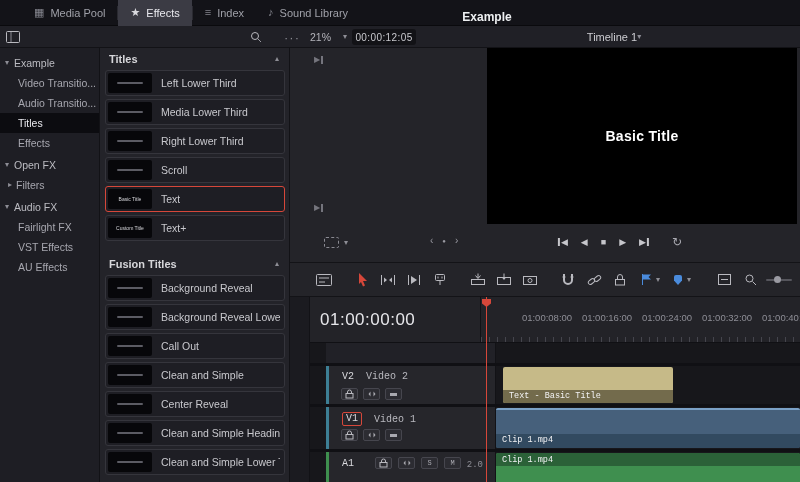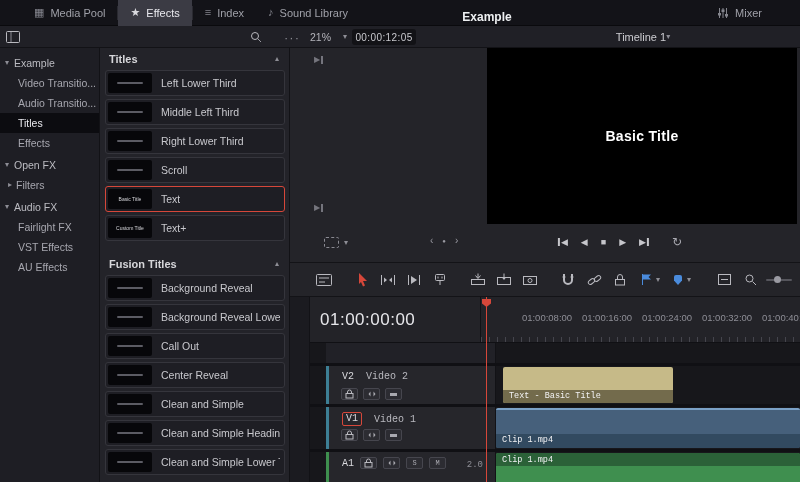--- a/index.html
+++ b/index.html
@@ -32,21 +32,21 @@
   .secbar{ position:absolute; top:26px; left:0; width:800px; height:22px;
     background:#202026; border-bottom:1px solid #121216; }
   .secbar > *{ position:absolute; top:0; height:22px; display:flex; align-items:center; }
   .panel-toggle{ left:6px; }
   .sb-search{ left:250px; }
   .sb-dots{ left:284px; color:#8a8a92; font-size:13px; letter-spacing:1px; }
   .zoom-select{ left:310px; gap:12px; color:#b4b4bb; font-size:10.5px; }
   .chev{ font-size:8px; color:#8d8d95; line-height:1; }
   .tc-box{ left:352px; top:3px; height:16px; width:64px; background:#121216;
     border-radius:3px; justify-content:center; color:#c9c9ce; font-size:10px; letter-spacing:.4px; }
-  .timeline-select{ left:643px; transform:translateX(-50%); color:#ccccd1; font-size:11px;justify-content:flex-end; }
+  .timeline-select{ left:614px; transform:translateX(-50%); color:#ccccd1; font-size:11px;justify-content:flex-end; }
 
   
   .sidebar{ position:absolute; top:48px; left:0; width:100px; height:434px;
     background:#1e1e24; border-right:1px solid #121216; padding-top:3px; font-size:10.5px; }
   .sb-header{ display:flex; align-items:center; gap:5px; height:20px; padding-left:5px;
     color:#bcbcc2; margin-top:2px; white-space:nowrap; }
   .sb-item{ display:flex; align-items:center; height:20px; padding-left:18px;
     color:#a7a7af; white-space:nowrap; overflow:hidden; }
   .sb-item.selected{ background:#0c0c10; color:#e9e9ee; }
   .sb-item .chev{ margin-right:4px; margin-left:-10px; }
@@ -177,35 +177,20 @@
       <button class="tb-btn">
         <span class="tb-ic">≡</span>
         <span>Index</span>
       </button>
       <button class="tb-btn">
         <span class="tb-ic">♪</span>
         <span>Sound Library</span>
       </button>
     </div>
     <div class="tb-title">Example</div>
-    <div class="tb-right">
-      <button class="tb-btn">
-        <span class="tb-ic">
-          <svg width="12" height="12">
-              <line x1="2.5" y1="1" x2="2.5" y2="11" stroke="#84858d"></line>
-              <line x1="6" y1="1" x2="6" y2="11" stroke="#84858d"></line>
-              <line x1="9.5" y1="1" x2="9.5" y2="11" stroke="#84858d"></line>
-              <rect x="1" y="6" width="3" height="2.5" fill="#84858d"></rect>
-              <rect x="4.5" y="2.5" width="3" height="2.5" fill="#84858d"></rect>
-              <rect x="8" y="7" width="3" height="2.5" fill="#84858d"></rect>
-            </svg>
-        </span>
-        <span>Mixer</span>
-      </button>
-    </div>
   </header>
 
   <div class="secbar">
     <button class="panel-toggle">
       <svg width="14" height="12">
           <rect x="0.5" y="0.5" width="13" height="11" rx="1" class="ic-stroke" stroke="#8a8a92"></rect>
           <line x1="5" y1="1" x2="5" y2="11" stroke="#8a8a92"></line>
         </svg>
     </button>
     <button class="sb-search">
@@ -277,21 +262,21 @@
       <span>Titles</span>
       <span class="chev">▴</span>
     </div>
 
     <div class="tp-item">
       <div class="tp-thumb lines"></div>
       <span class="tp-label">Left Lower Third</span>
     </div>
     <div class="tp-item">
       <div class="tp-thumb lines"></div>
-      <span class="tp-label">Middle Left Third</span>
+      <span class="tp-label">Media Lower Third</span>
     </div>
     <div class="tp-item">
       <div class="tp-thumb lines"></div>
       <span class="tp-label">Right Lower Third</span>
     </div>
     <div class="tp-item">
       <div class="tp-thumb lines"></div>
       <span class="tp-label">Scroll</span>
     </div>
     <div class="tp-item selected">
@@ -319,25 +304,25 @@
     <div class="tp-item">
       <div class="tp-thumb lines"></div>
       <span class="tp-label">Background Reveal Lower...</span>
     </div>
     <div class="tp-item">
       <div class="tp-thumb lines"></div>
       <span class="tp-label">Call Out</span>
     </div>
     <div class="tp-item">
       <div class="tp-thumb lines"></div>
+      <span class="tp-label">Clean and Simple</span>
+    </div>
+    <div class="tp-item">
+      <div class="tp-thumb lines"></div>
       <span class="tp-label">Center Reveal</span>
-    </div>
-    <div class="tp-item">
-      <div class="tp-thumb lines"></div>
-      <span class="tp-label">Clean and Simple</span>
     </div>
     <div class="tp-item">
       <div class="tp-thumb lines"></div>
       <span class="tp-label">Clean and Simple Heading...</span>
     </div>
     <div class="tp-item">
       <div class="tp-thumb lines"></div>
       <span class="tp-label">Clean and Simple Lower T...</span>
     </div>
   </section>
@@ -589,21 +574,21 @@
               </div>
             </div>
           </div>
         </div>
         <div class="tsep" style="top:106px"></div>
 
         <div class="track" style="top:109px;height:40px">
           <div class="t-head">
             <span class="t-color" style="background:#3f8f4f"></span>
             <div class="t-row1" style="gap:6px">
-              <span class="t-id" style="margin-right:0">A1</span>
+              <span class="t-id" style="margin-right:15px">A1</span>
               <button class="thbtn">
                 <svg width="9" height="10">
                     <rect x="1" y="4.5" width="7" height="4.5" class="ic-stroke" stroke="#a9a9b0"></rect>
                     <path d="M2.5 4.5 L2.5 3 a2 2 0 0 1 4 0 L6.5 4.5" class="ic-stroke" stroke="#a9a9b0"></path>
                   </svg>
               </button>
               <button class="thbtn">
                 <svg width="12" height="8">
                     <path d="M4.5 1.5 L2.5 4 L4.5 6.5 Z M7.5 1.5 L9.5 4 L7.5 6.5 Z" fill="#a9a9b0"></path>
                   </svg>

